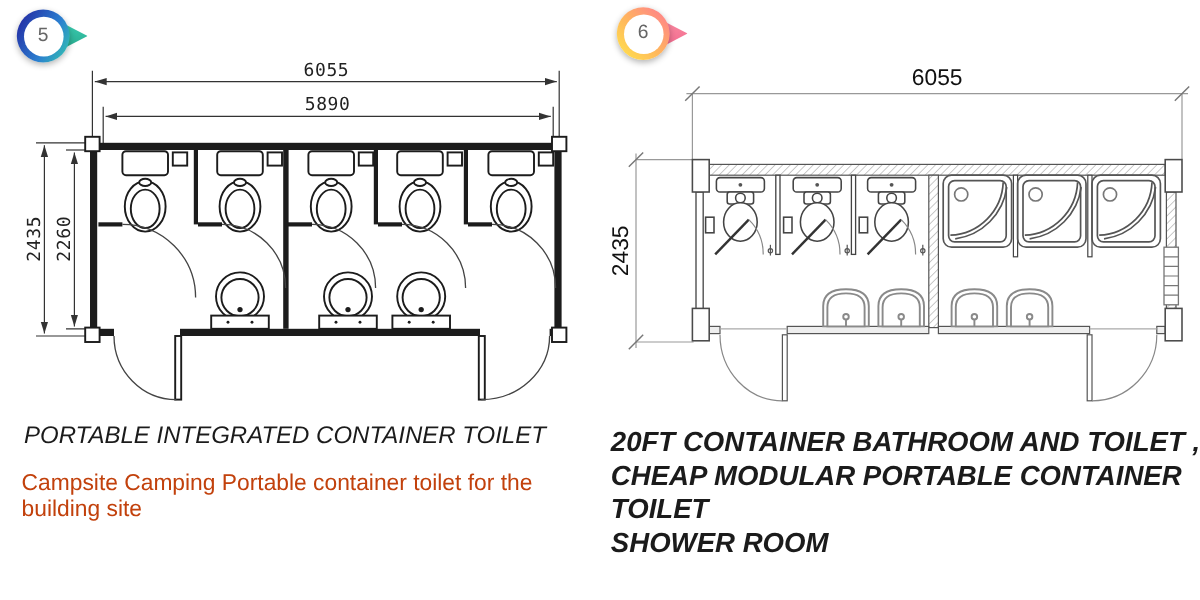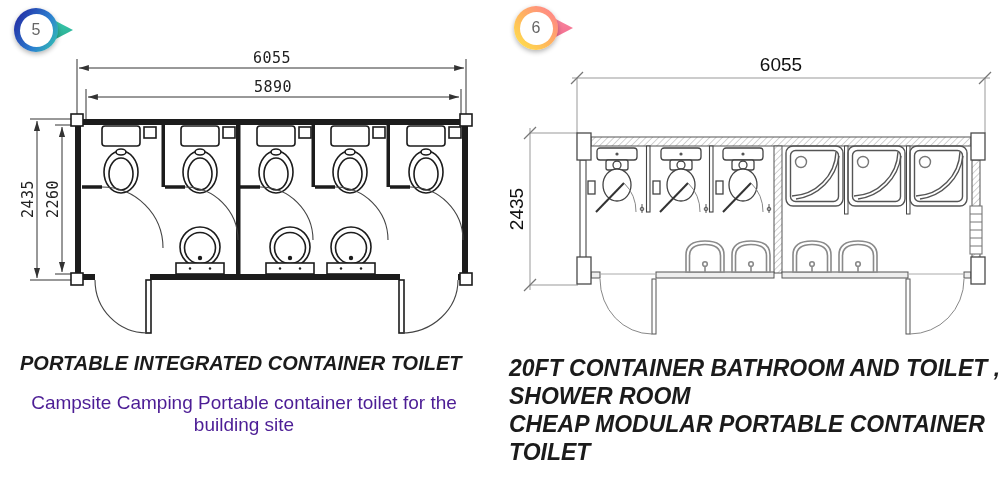--- a/index.html
+++ b/index.html
@@ -14,23 +14,23 @@
     box-shadow:0 2px 5px rgba(0,0,0,.3);}
   .badge .inner{width:33px;height:33px;border-radius:50%;background:#fff;
     display:flex;align-items:center;justify-content:center;
     font-size:16px;color:#666;}
   .badge5 .ring{background:linear-gradient(120deg,#2430a6 10%,#2b7fd0 60%,#35c2b0 95%);}
   .badge5 .arrow{background:linear-gradient(180deg,#3acdb2,#28a88c);}
   .badge6 .ring{background:linear-gradient(225deg,#ff7f8d 5%,#ffb85c 55%,#ffe14d 95%);}
   .badge6 .arrow{background:linear-gradient(180deg,#f98ba0,#f2688e);}
   
   .title-left{position:absolute;left:20px;top:352px;width:470px;
-    font-style:italic;font-weight:bold;font-size:20px;color:#1b1b1b;}
+    font-style:italic;font-weight:normal;font-size:20px;color:#1b1b1b;}
   .desc-left{position:absolute;left:18px;top:392px;width:452px;
-    font-size:19px;line-height:1.14;color:#4c1d95;text-align:center;}
+    font-size:19px;line-height:1.14;color:#c2410c;}
   .title-right{position:absolute;left:509px;top:354px;width:492px;
     font-style:italic;font-weight:bold;font-size:23px;line-height:1.22;color:#1b1b1b;}
   
   svg{position:absolute;left:0;top:0;}
   .lw{fill:#fff;stroke:#1c1c1c;stroke-width:1.6;}
   .fillDark{fill:#1c1c1c;stroke:none;}
   .wallL{fill:#1c1c1c;stroke:none;}
   .thinL{fill:none;stroke:#444;stroke-width:1.1;}
   .dimL{stroke:#333;stroke-width:1;fill:none;}
   .dimTxtL{font-family:"DejaVu Sans Mono",monospace;font-size:15px;fill:#222;letter-spacing:.5px;}
@@ -273,17 +273,17 @@
     <div class="arrow"></div>
     <div class="ring">
       <div class="inner">6</div>
     </div>
   </div>
 
   <div class="title-left">PORTABLE INTEGRATED CONTAINER TOILET</div>
   <div class="desc-left">Campsite Camping Portable container toilet for the building site</div>
   <div class="title-right">
     <div>20FT CONTAINER BATHROOM AND TOILET ,</div>
+    <div>CHEAP MODULAR PORTABLE CONTAINER TOILET</div>
     <div>SHOWER ROOM</div>
-    <div>CHEAP MODULAR PORTABLE CONTAINER TOILET</div>
   </div>
 
 </div>
 
 </body></html>

